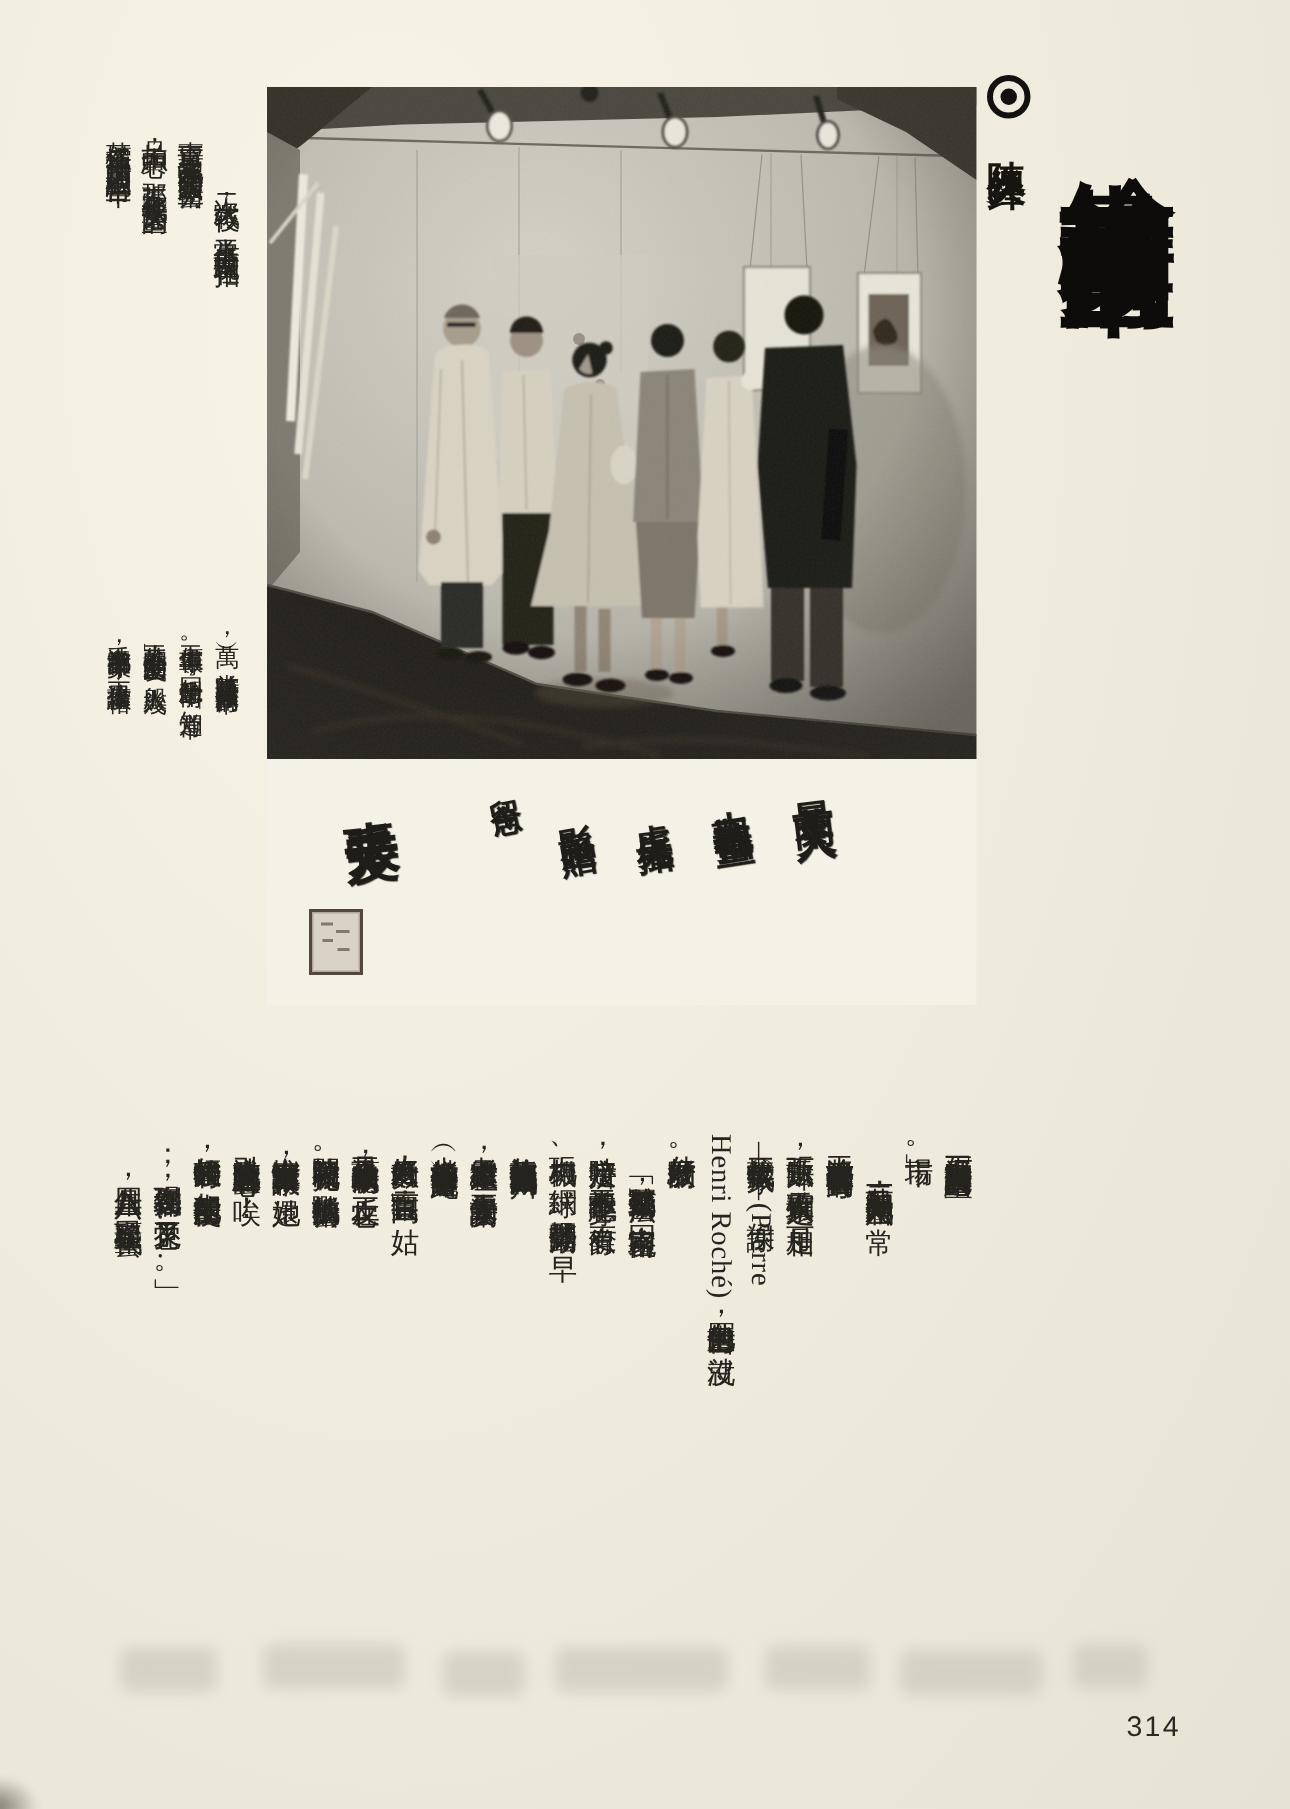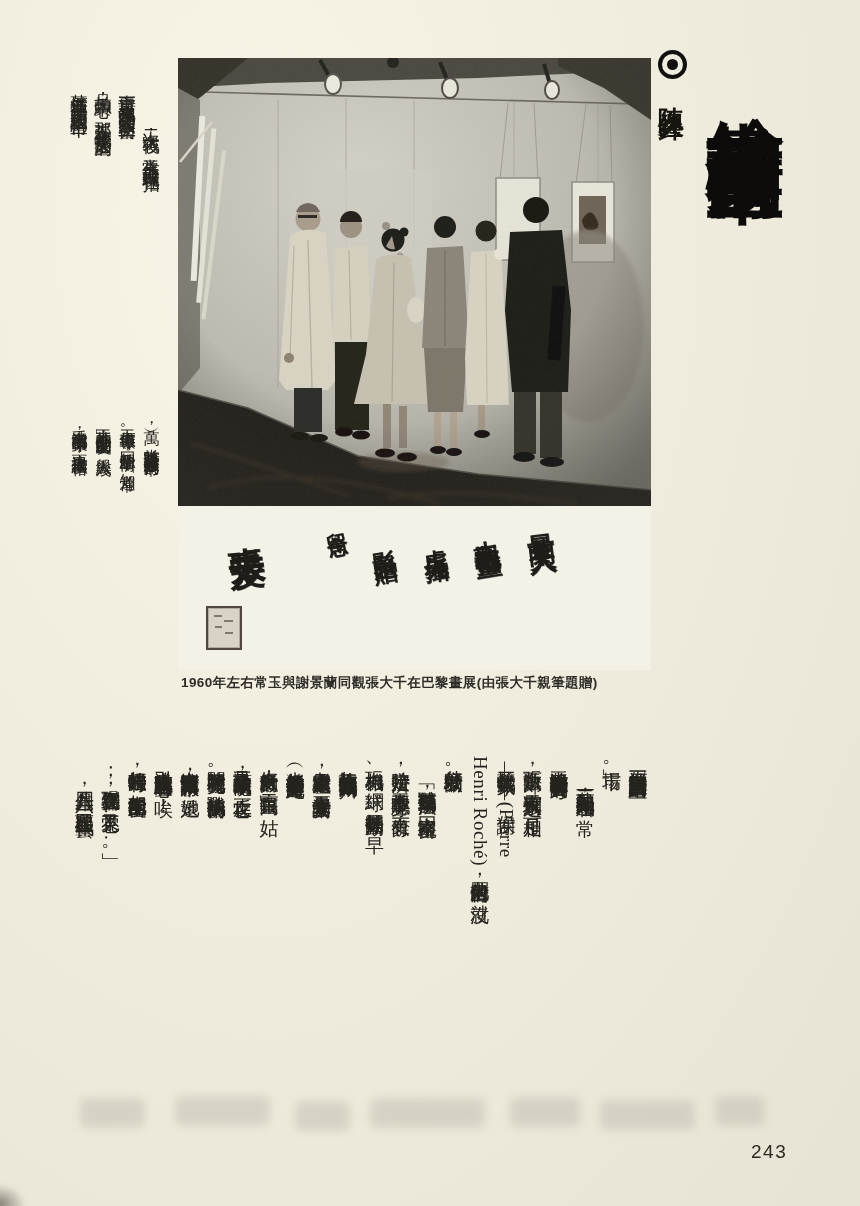--- a/index.html
+++ b/index.html
@@ -247,21 +247,20 @@
   <div class="calli-strip">
     <span class="calli c0">景蘭夫人</span>
     <span class="calli c1">未觀拙畫</span>
     <span class="calli c2">虔先攝</span>
     <span class="calli c3">影題贈</span>
     <span class="calli c4">留念</span>
     <span class="calli c5">大千張爰</span>
     <span class="seal"></span>
   </div>
 
-  <div class="caption">1960年左右常玉與謝景蘭同觀張大千在巴黎畫展(由張大千親筆題贈)</div>
 
   <div id="block-a" class="colflow">
     <div class="vcol ind2">二次大戰後，常玉作品首次出現在拍</div>
     <div class="vcol">賣市場該是一九八三年的巴黎國立藝術</div>
     <div class="vcol">品拍賣中心，那張五〇年代裸女油畫的</div>
     <div class="vcol">落槌價爲二萬法郎（加上稅約台幣十二</div>
   </div>
 
   <div id="block-b" class="colflow">
     <div class="vcol">萬），當時筆者曾於民生報作精簡的常</div>
@@ -299,15 +298,15 @@
     <span></span>
       <span></span>
       <span></span>
       <span></span>
       <span></span>
       <span></span>
       <span></span>
   </div>
   <div class="corner-smear"></div>
 
-  <div class="folio">243</div>
+  <div class="folio">314</div>
 
 </div>
 
 </body></html>

